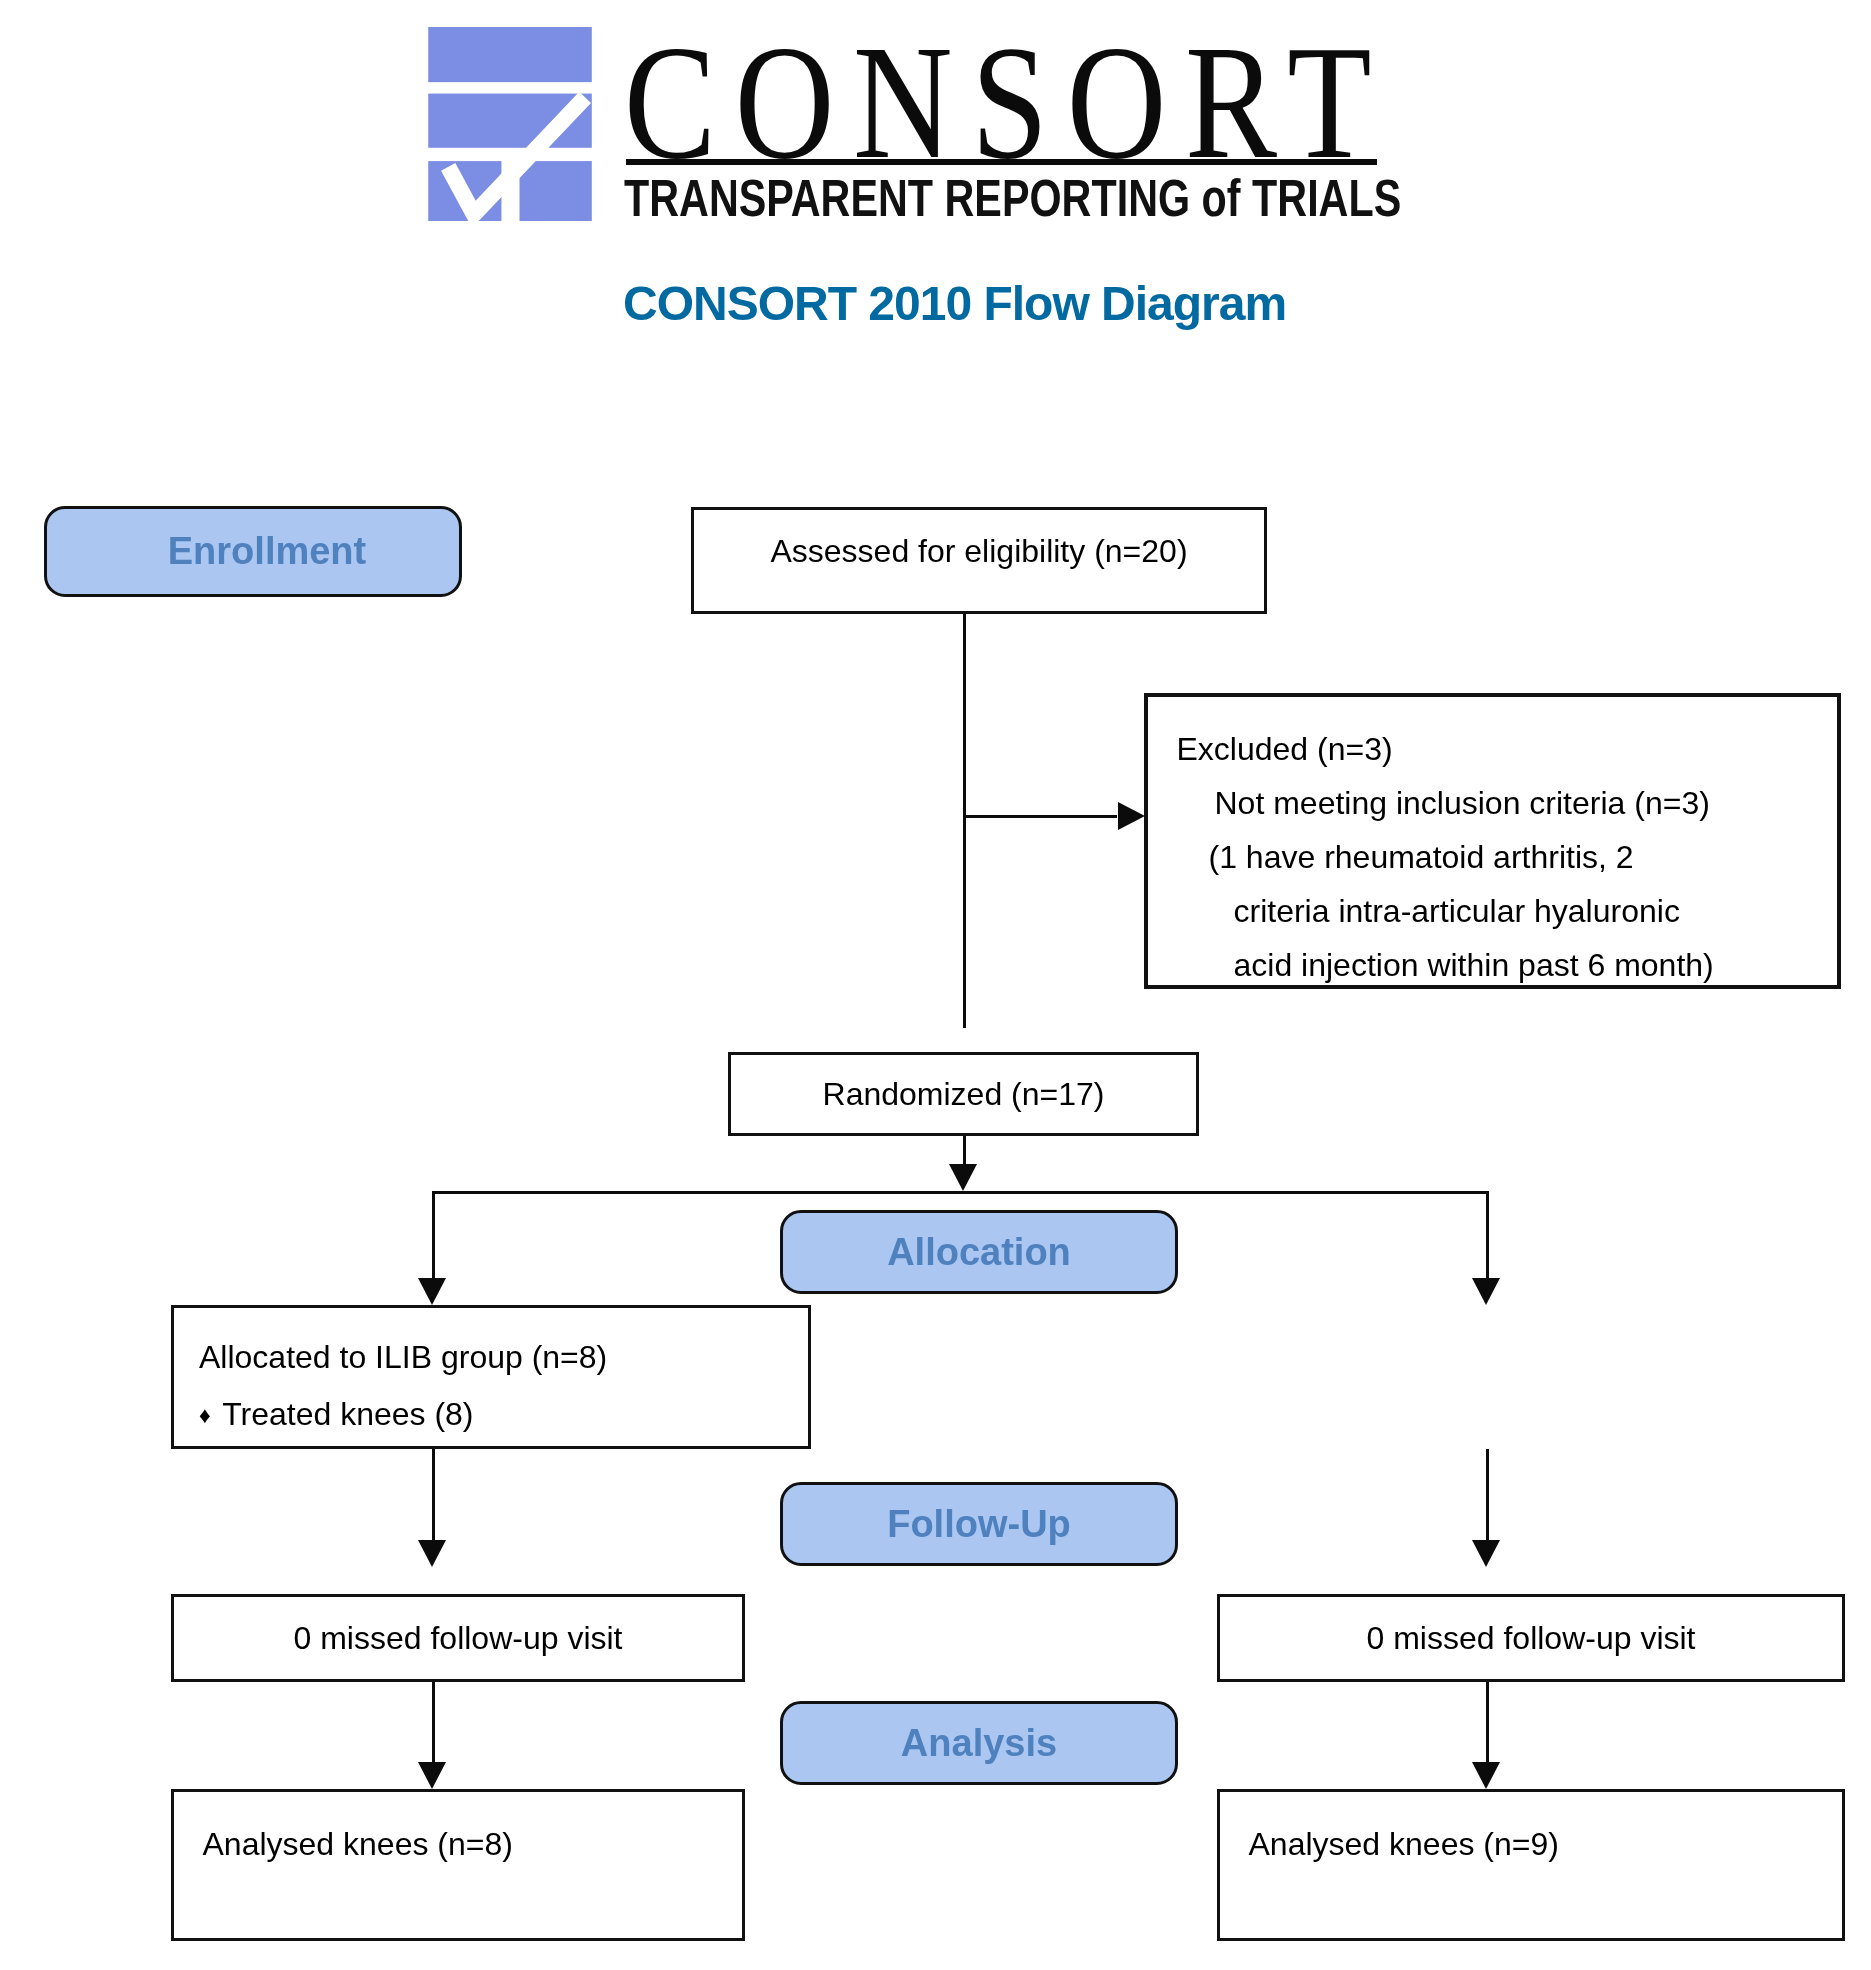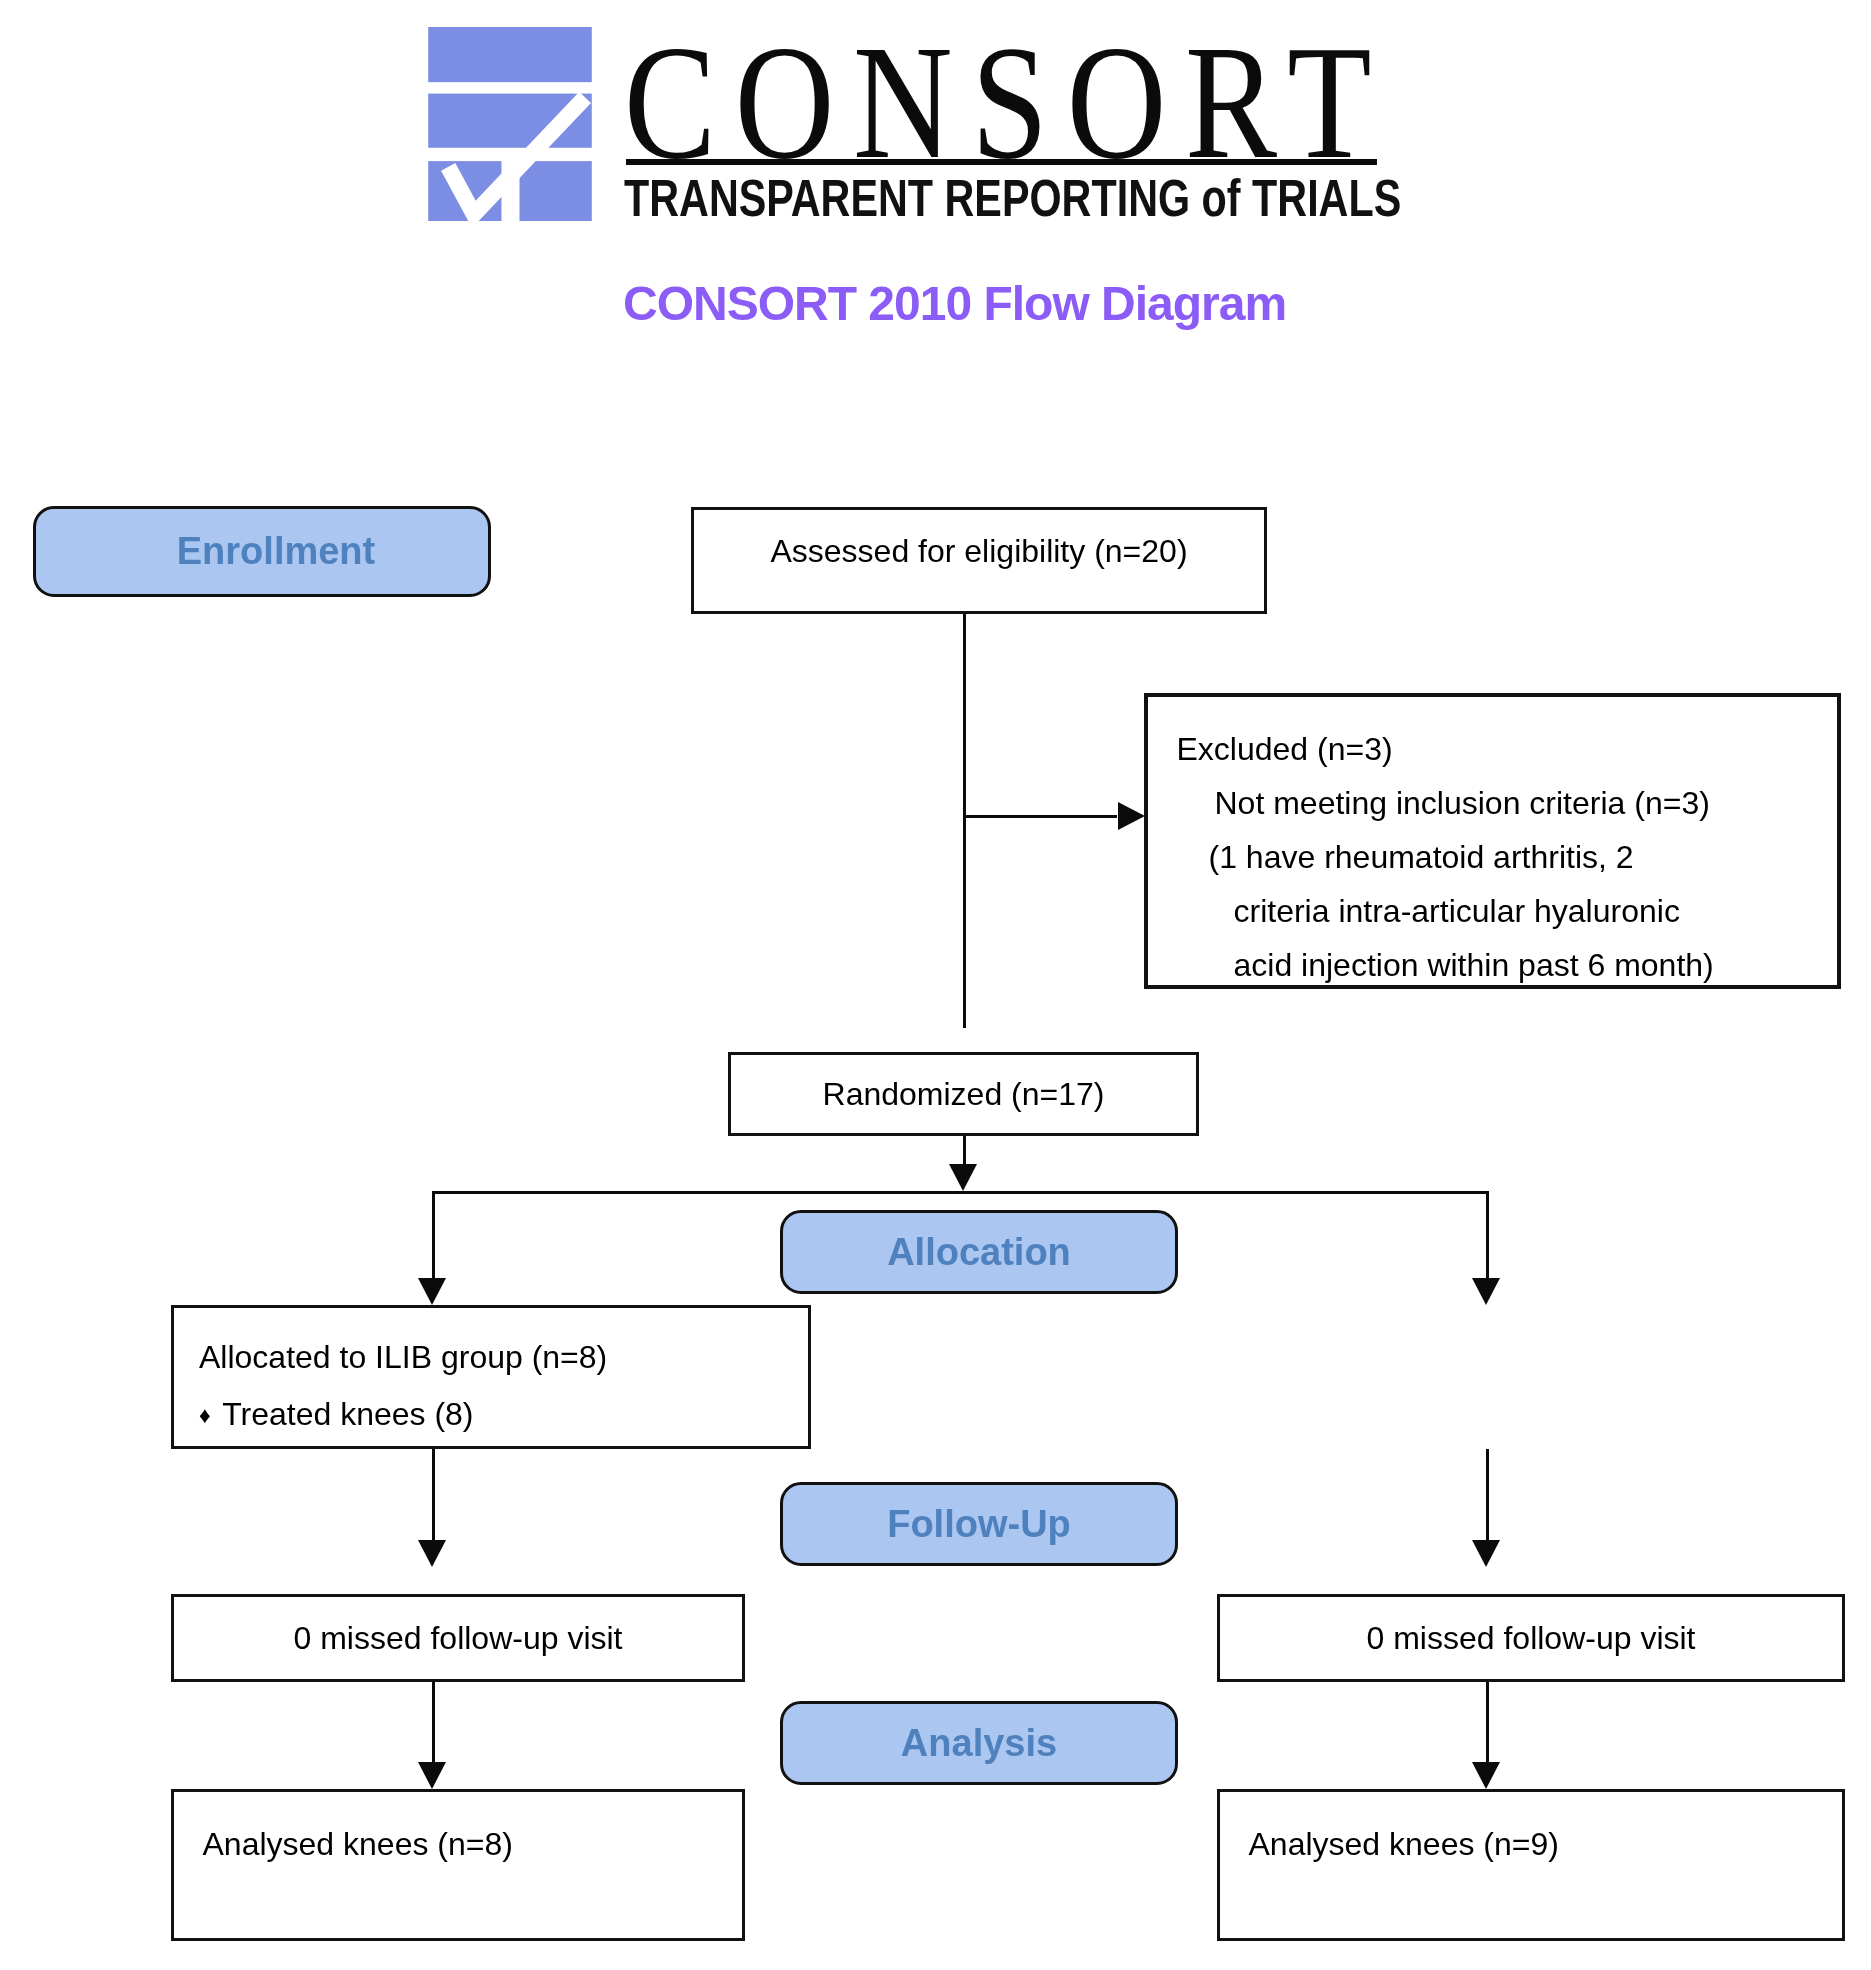--- a/index.html
+++ b/index.html
@@ -23,21 +23,21 @@
   }
   .logo-rule{position:absolute;left:626px;top:159px;width:751px;height:5.7px;background:#0b0b0b;}
   .tagline{
     position:absolute;left:624px;top:173px;
     font-size:51px;font-weight:bold;line-height:1;color:#111;
     transform:scaleX(0.81);transform-origin:top left;
     white-space:nowrap;letter-spacing:0;
   }
   .page-title{
     position:absolute;left:623px;top:276px;margin:0;
-    font-size:48px;font-weight:bold;letter-spacing:-1px;color:#8b5cf6;
+    font-size:48px;font-weight:bold;letter-spacing:-1px;color:#0369a1;
     white-space:nowrap;
   }
   
   .fbox{
     position:absolute;box-sizing:border-box;
     background:#fff;border:3.8px solid #111;
     font-size:32px;line-height:1.25;color:#000;
   }
   .fbox.center{display:flex;align-items:center;justify-content:center;text-align:center;margin-top:28px;}
   .stage{
@@ -55,21 +55,21 @@
   .ind-3{margin-left:57px;}
   .randomized{left:728px;top:1024px;width:471px;height:84px;}
   .alloc-l{left:171px;top:1305px;width:640px;height:144px;padding:21px 19px 0 25px;}
   .alloc-r{left:1217px;top:1305px;width:628px;height:144px;padding:21px 19px 0 25px;}
   .alloc-line{display:block;line-height:57px;white-space:nowrap;}
   .bullet{font-size:23px;vertical-align:1.9px;margin-right:11.4px;}
   .fu-l{left:171px;top:1566px;width:574px;height:88px;}
   .fu-r{left:1217px;top:1566px;width:628px;height:88px;}
   .an-l{left:171px;top:1789px;width:574px;height:152px;padding:32px 19px 0 28.5px;}
   .an-r{left:1217px;top:1789px;width:628px;height:152px;padding:32px 19px 0 28.5px;}
-  .stage-enrollment{left:33px;top:506px;width:458px;height:91px;padding-left:28px;}
+  .stage-enrollment{left:44px;top:506px;width:418px;height:91px;padding-left:28px;}
   .stage-allocation{left:780px;top:1210px;width:398px;height:84px;}
   .stage-followup{left:780px;top:1482px;width:398px;height:84px;}
   .stage-analysis{left:780px;top:1701px;width:398px;height:84px;}
   
   .vline,.hline{position:absolute;background:#0b0b0b;}
   .vline{width:2.9px;}
   .hline{height:2.9px;}
   .arr-down{
     position:absolute;width:0;height:0;
     border-left:14.3px solid transparent;border-right:14.3px solid transparent;

